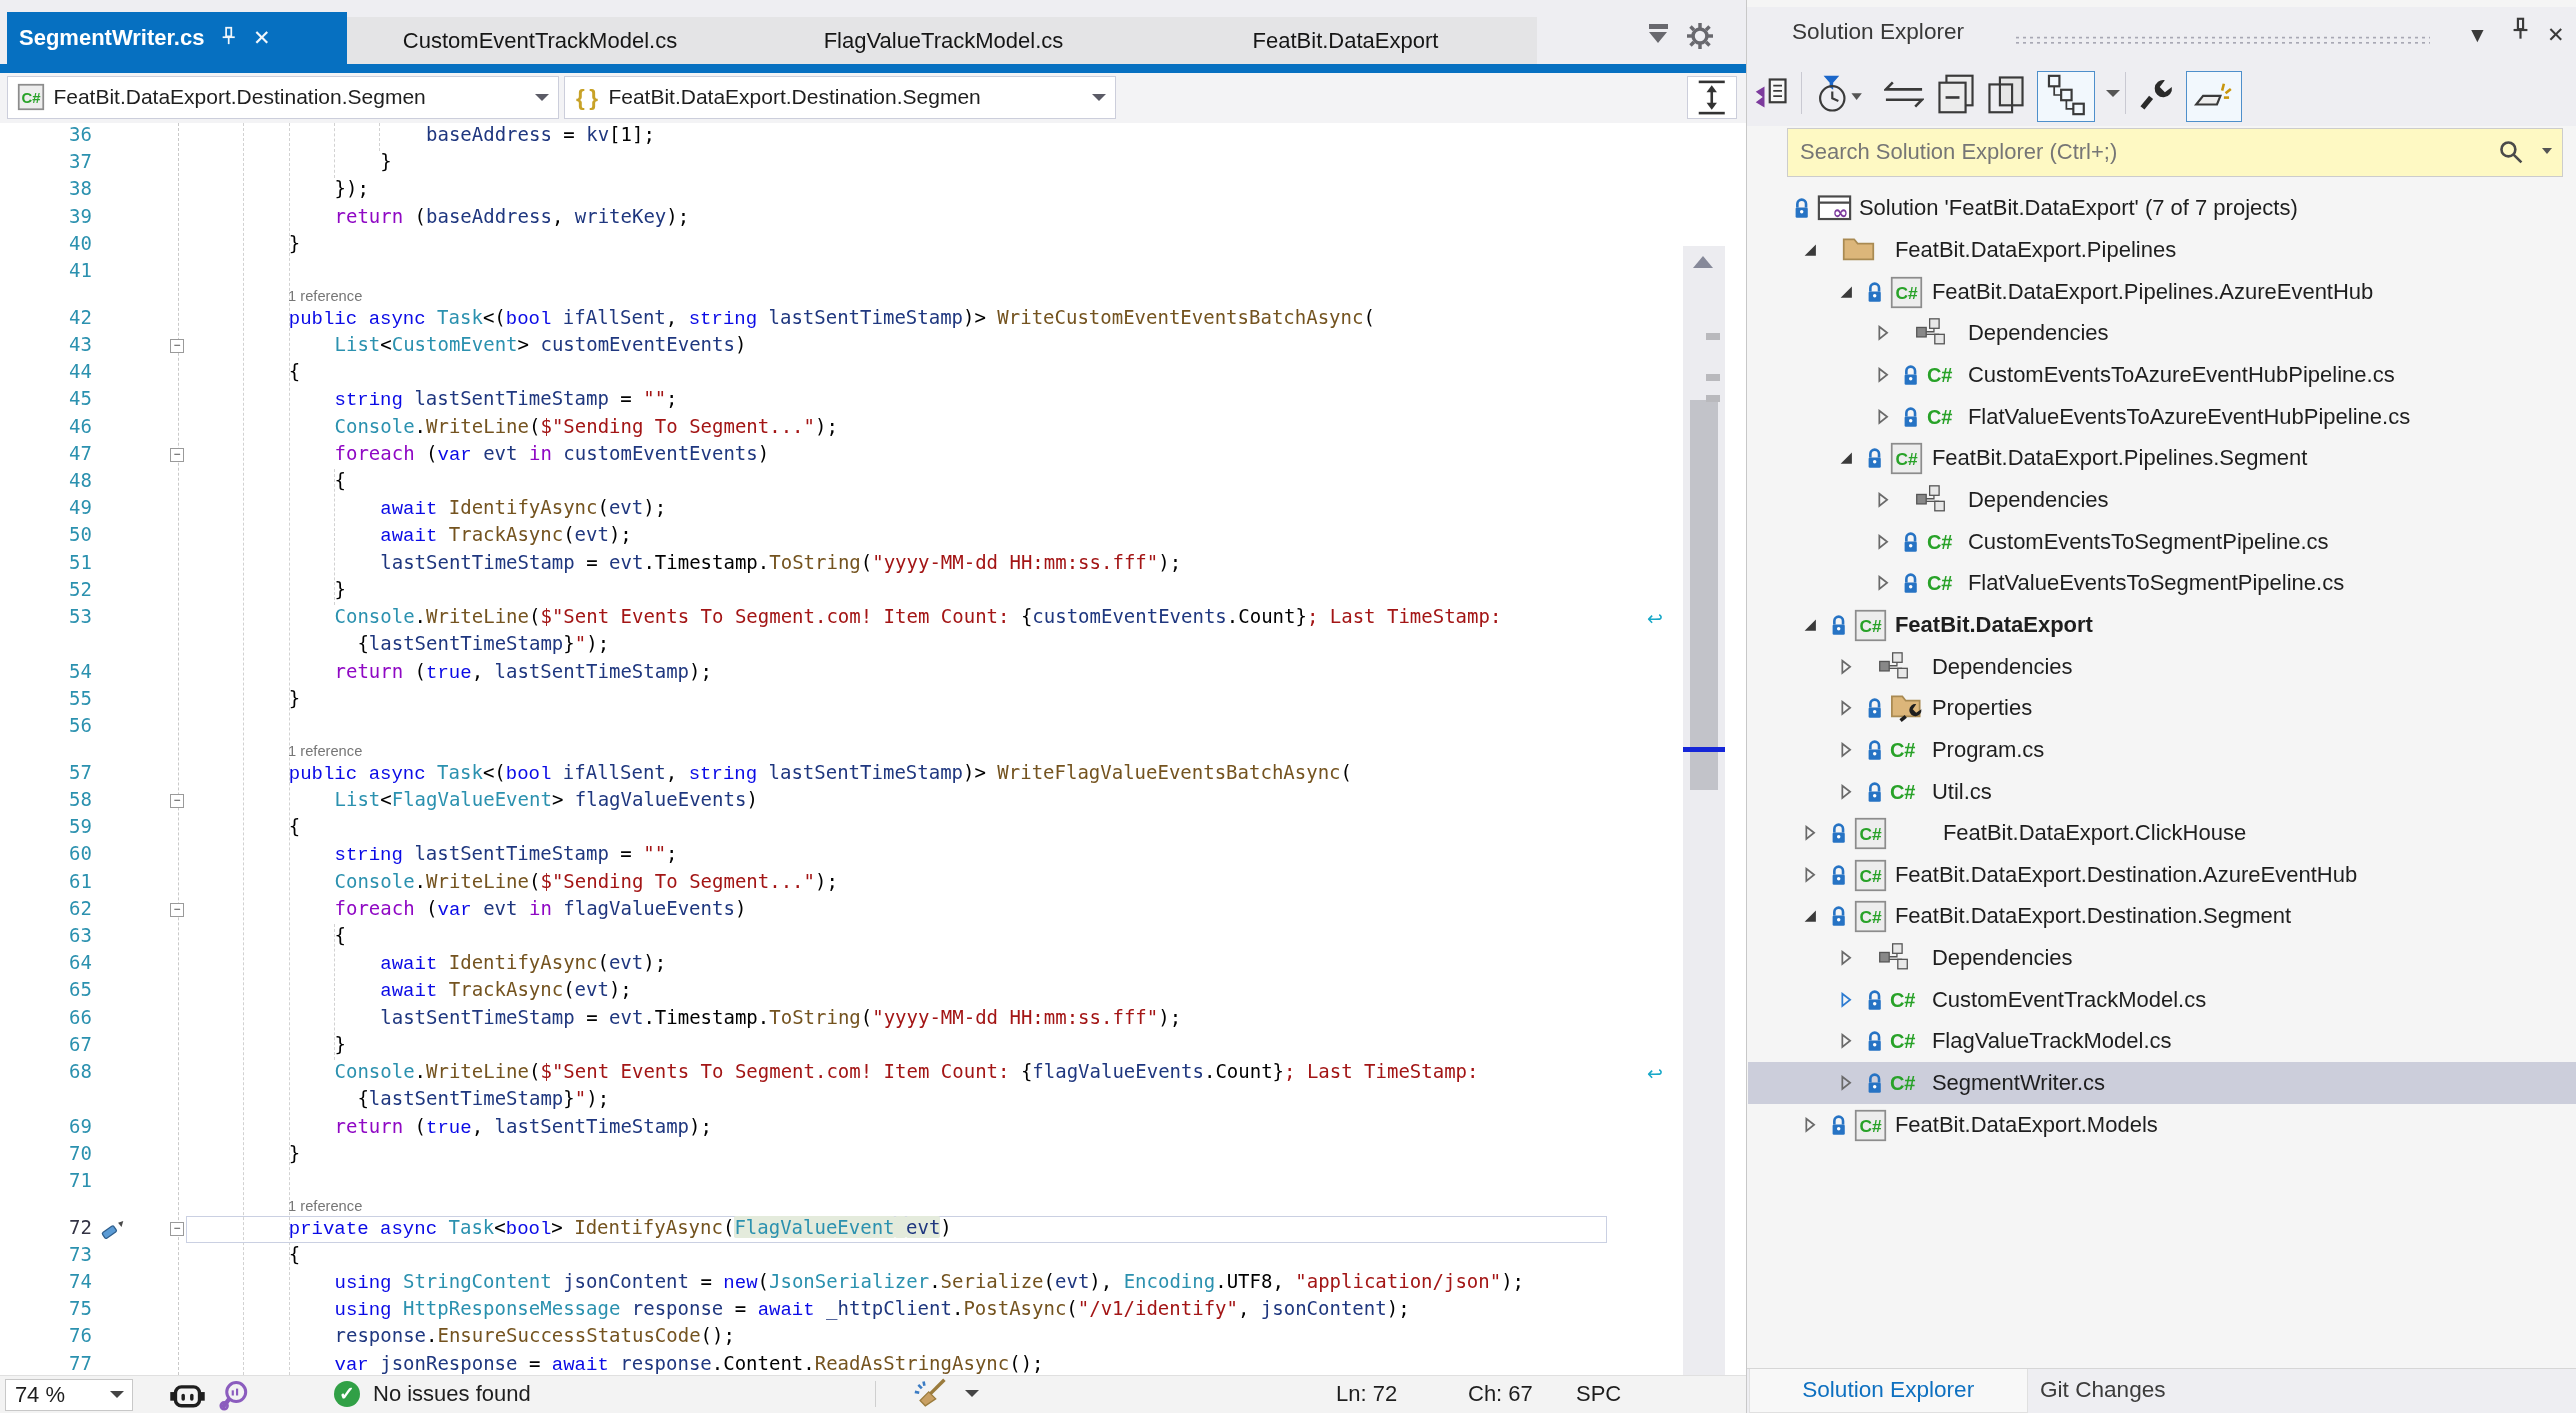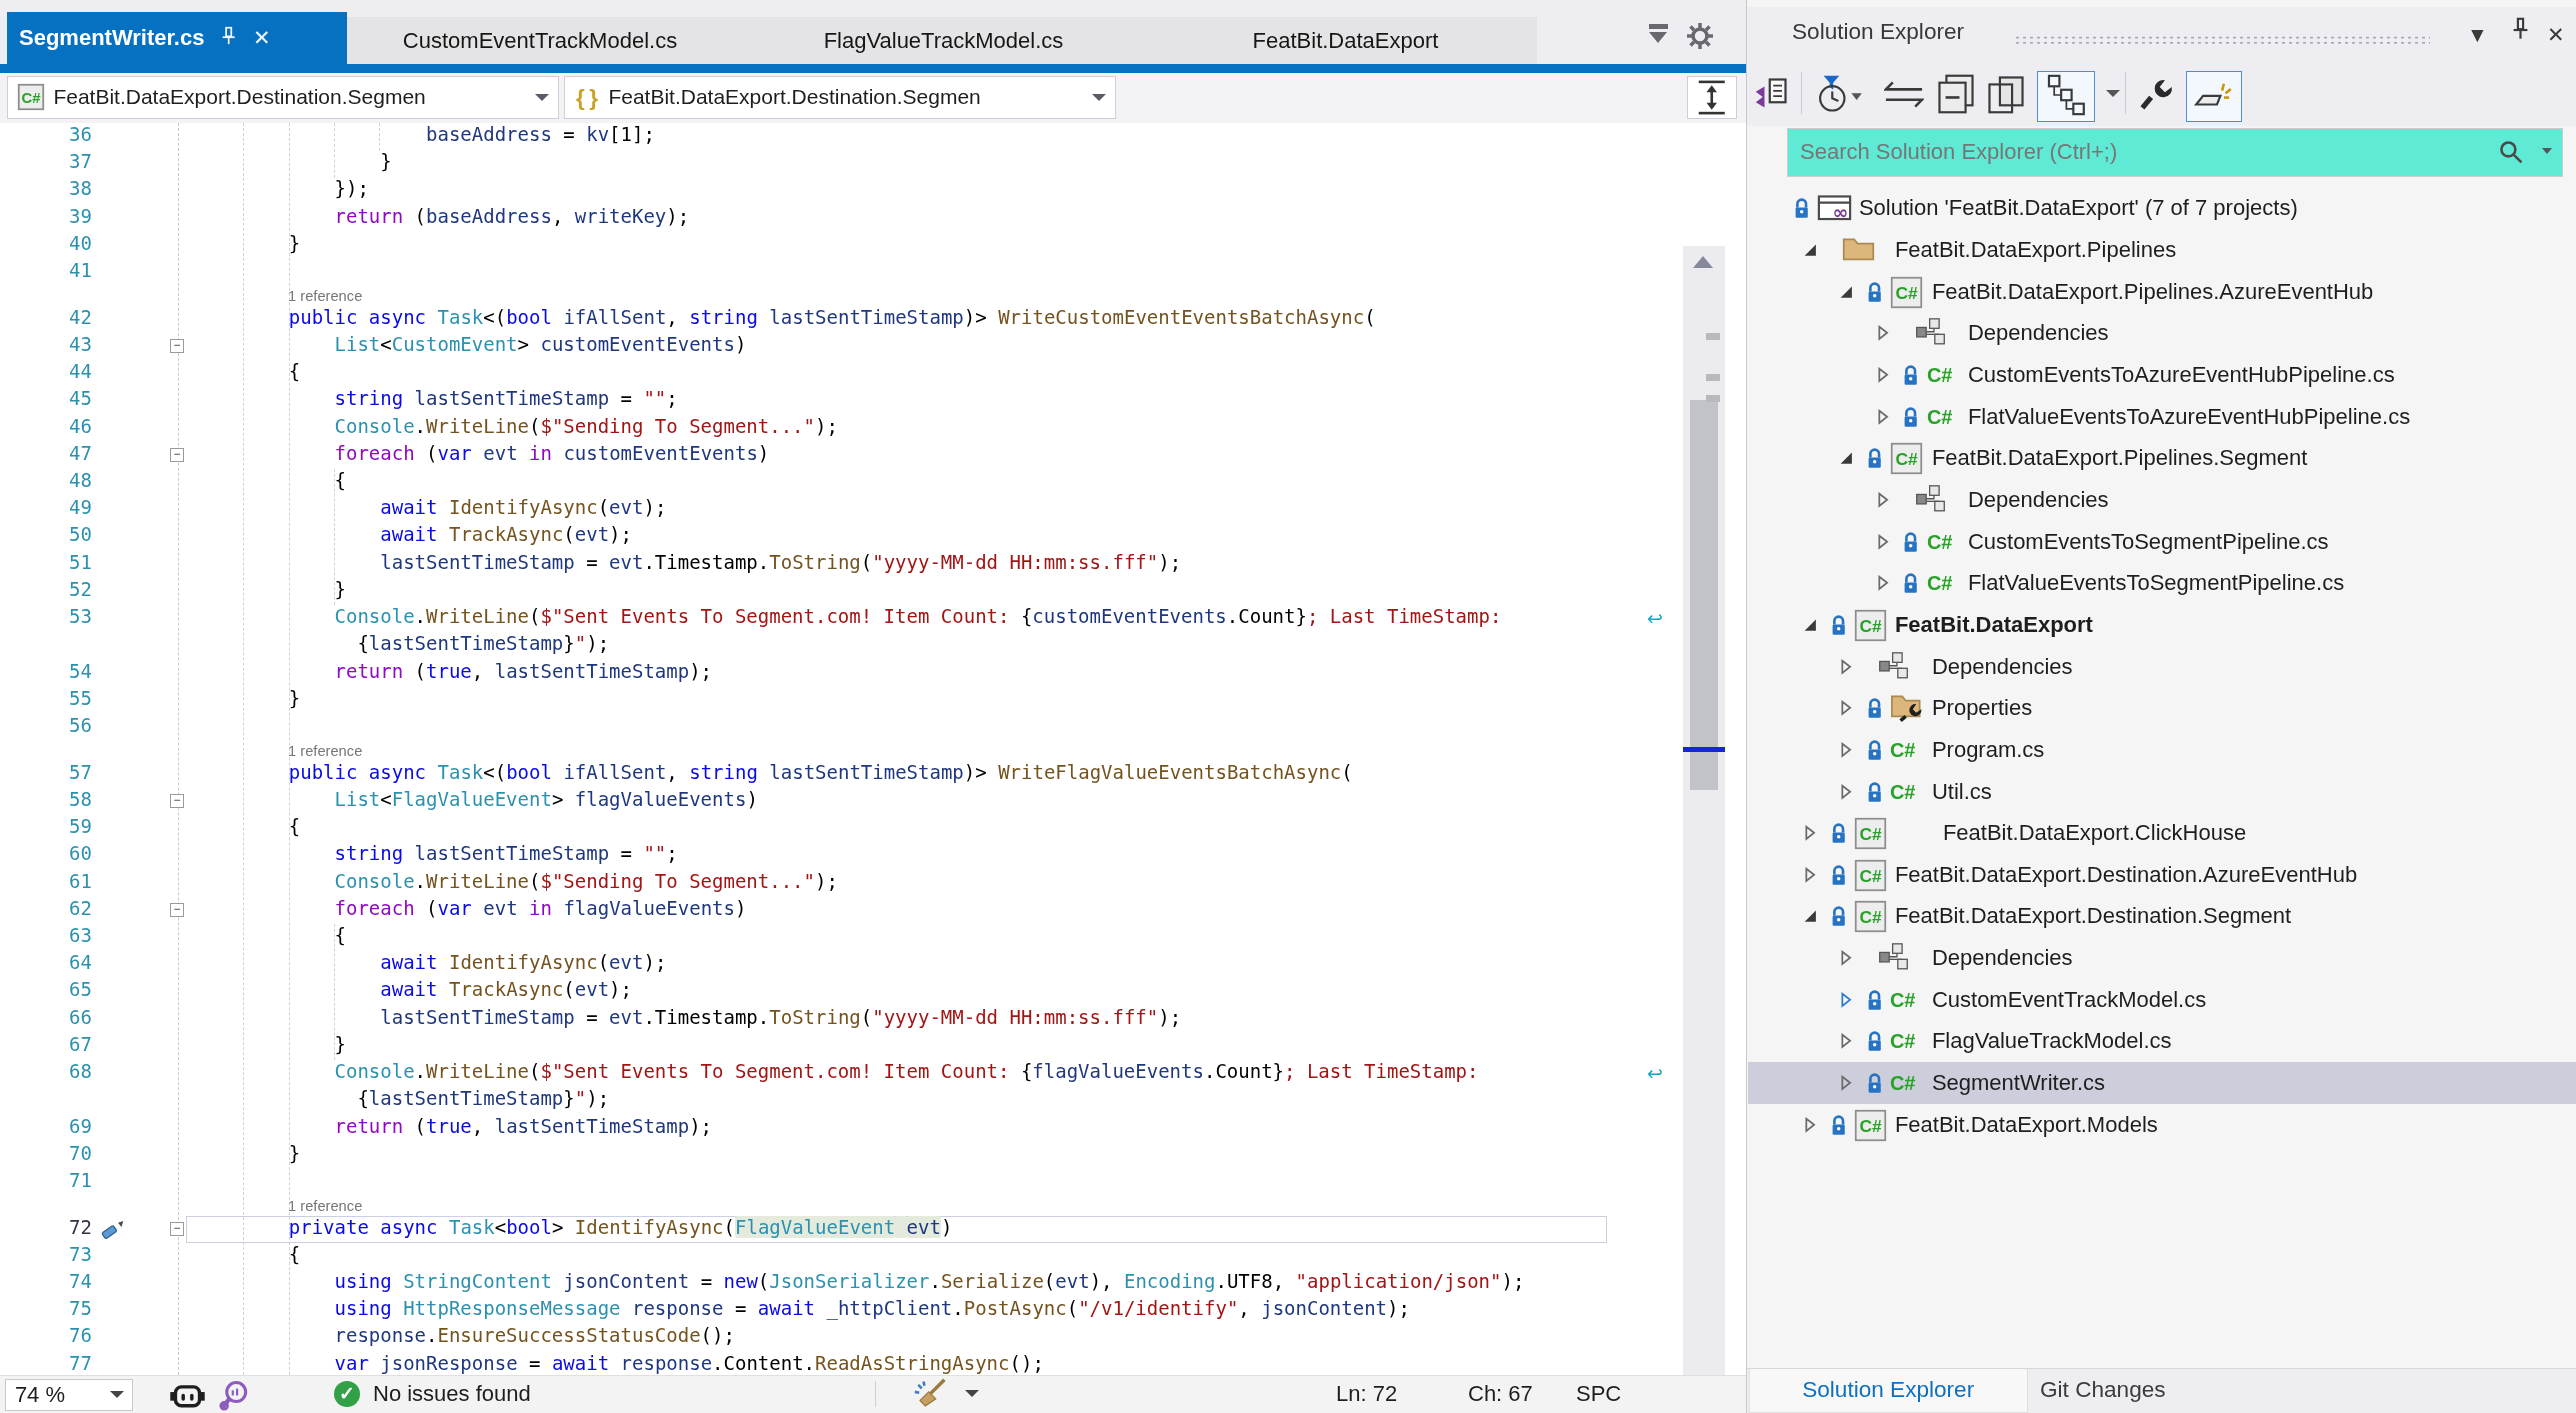--- a/index.html
+++ b/index.html
@@ -3,21 +3,21 @@
 <meta charset="utf-8">
 <style>
   html,body{margin:0;padding:0;}
   body{width:2576px;height:1413px;position:relative;overflow:hidden;background:#EEEEF2;
        font-family:"Liberation Sans", sans-serif;color:#1E1E1E;}
   
   :root{
     --kw:#0A0AE6; --ctl:#8F08C4; --typ:#2B91AF; --mth:#74531F; --str:#A31515;
     --idn:#1F377F; --pln:#010101; --lnum:#2B91AF; --lens:#767676; --accent:#0670C1;
   }
-  .tk-k{color:var(--kw);} .tk-c{color:var(--ctl);} .tk-t{color:var(--typ);}
+  .tk-k{color:var(--kw);font-family:Liberation Mono, monospace;} .tk-c{color:var(--ctl);} .tk-t{color:var(--typ);}
   .tk-m{color:var(--mth);} .tk-s{color:var(--str);} .tk-i{color:var(--idn);}
   .tk-p{color:var(--pln);}
   .tk-h{background:#E4EBDC;border-radius:1.7px;}
 
   
   #tabbar{position:absolute;left:0;top:0;width:1746px;height:64px;background:#EEEEF2;}
   #tab-active{position:absolute;left:7px;top:12px;width:340px;height:52px;background:var(--accent);
     color:#fff;display:flex;align-items:center;font-size:22px;font-weight:700;padding:0 12px;box-sizing:border-box;}
   #tab-active .pin,#tab-active .tclose{font-weight:400;font-size:21px;margin-left:15.6px;opacity:.95;}
   #tabs-inactive{position:absolute;left:347px;top:17.4px;width:1190px;height:47px;background:#E4E4E6;display:flex;}
@@ -75,21 +75,21 @@
   
   #sepanel{position:absolute;left:1746px;top:0;width:830px;height:1413px;background:#F5F5F5;border-left:0.9px solid #C8C8C8;box-sizing:border-box;}
   #setitle{position:absolute;left:0;top:7px;width:100%;height:56px;background:#EEEEF2;}
   #setitle .t{position:absolute;left:45px;top:12px;font-size:22.6px;color:#383838;}
   #segrip{position:absolute;left:267px;top:28px;width:416px;height:8.7px;
      background-image:radial-gradient(#A8A8B4 1.4px, transparent 1.4px);background-size:7px 5.2px;}
   .tbtn{position:absolute;top:15.6px;color:#3A3A3A;font-size:21px;}
   #setools{position:absolute;left:0;top:62px;width:100%;height:64px;background:#EEEEF2;}
   .toolsep{position:absolute;top:10.4px;width:0.9px;height:42px;background:#C9C9D2;}
   .toggled{position:absolute;border:1.3px solid #4E8FCB;background:#F2F8FD;}
-  #sesearch{position:absolute;left:40px;top:128px;width:776px;height:49px;background:#5eead4;border:0.9px solid #CCC;box-sizing:border-box;}
+  #sesearch{position:absolute;left:40px;top:128px;width:776px;height:49px;background:#fef9c3;border:0.9px solid #CCC;box-sizing:border-box;}
   #sesearch .ph{position:absolute;left:12px;top:10.4px;font-size:22px;color:#767676;}
   #setree{position:absolute;left:0;top:184px;width:100%;height:1183px;overflow:hidden;}
   .trow{position:absolute;left:0.9px;right:0;height:42px;font-size:22px;}
   .trow.sel{background:#CCCEDB;}
   .trow .lbl{position:absolute;top:7.8px;white-space:nowrap;}
   .trow.bold .lbl{font-weight:700;}
   .csglyph{font-weight:700;color:#28A228;font-size:20px;}
   #sebtabs{position:absolute;left:0;top:1368px;width:100%;height:45px;background:#EEEEF2;border-top:0.9px solid #D6D6D6;box-sizing:border-box;}
   #sebtab-active{position:absolute;left:1.7px;top:0;width:279px;height:44px;background:#F8F8F8;border:0.9px solid #E0E0E0;border-top:none;box-sizing:border-box;
      color:#0E70C0;font-size:22.6px;text-align:center;line-height:42px;}

